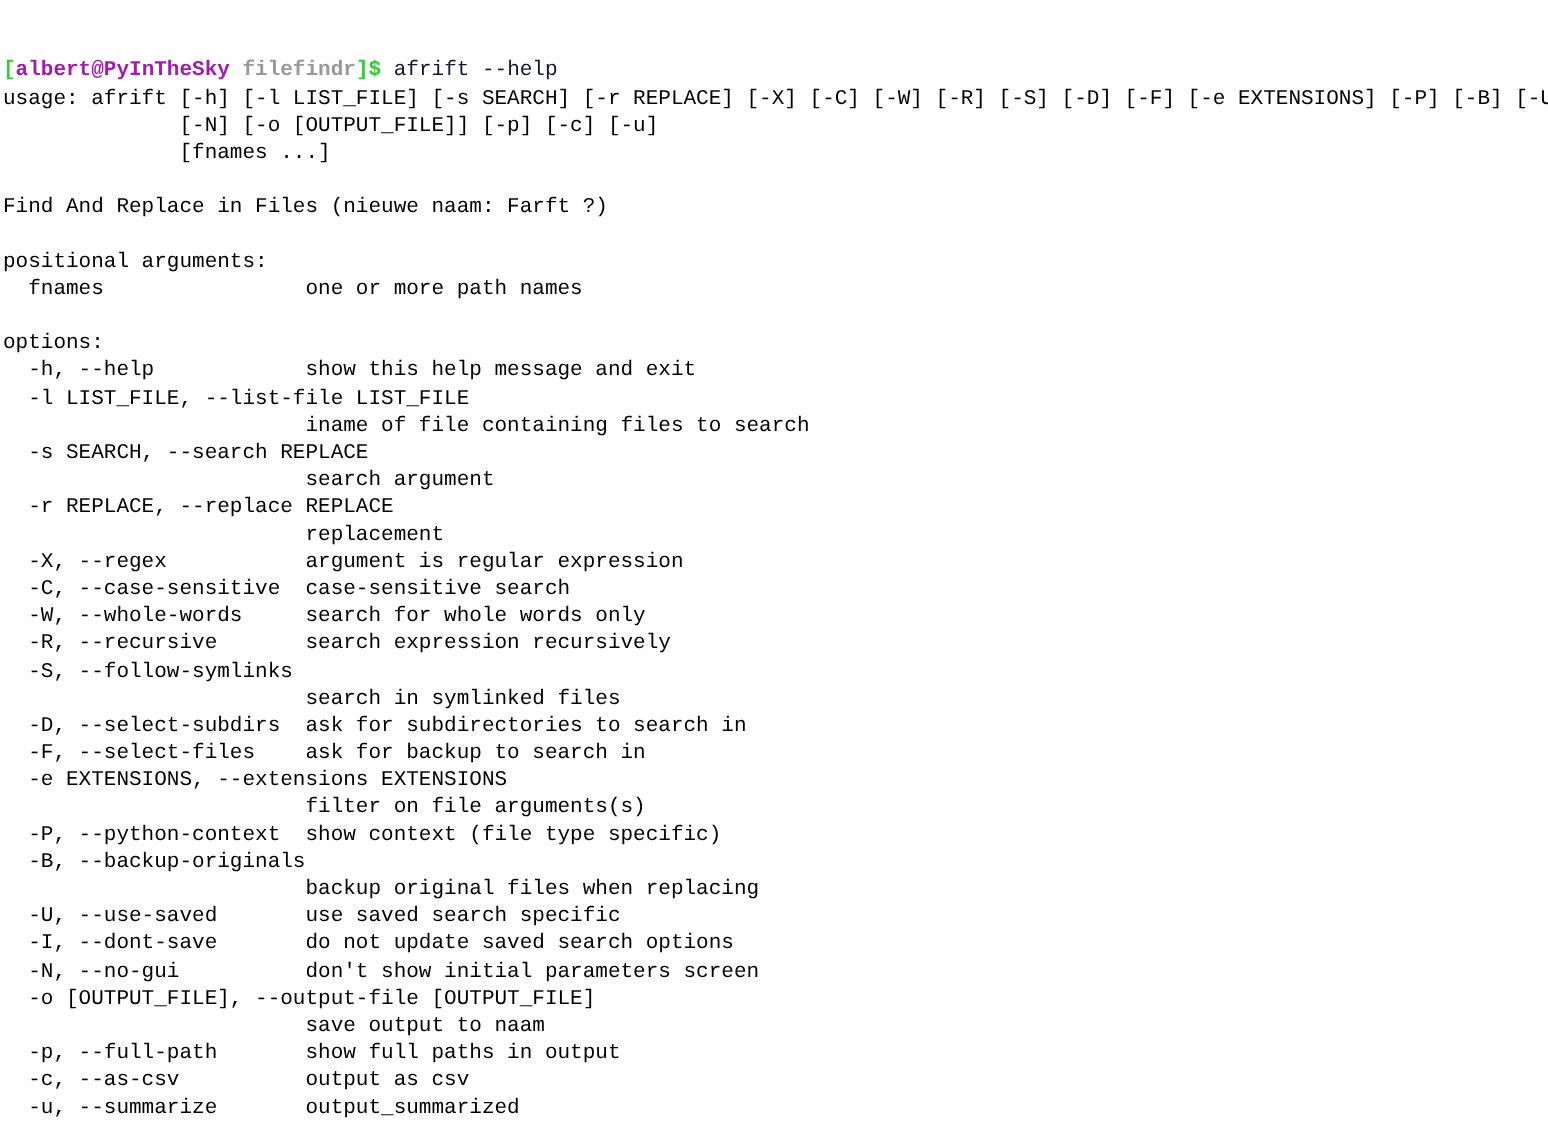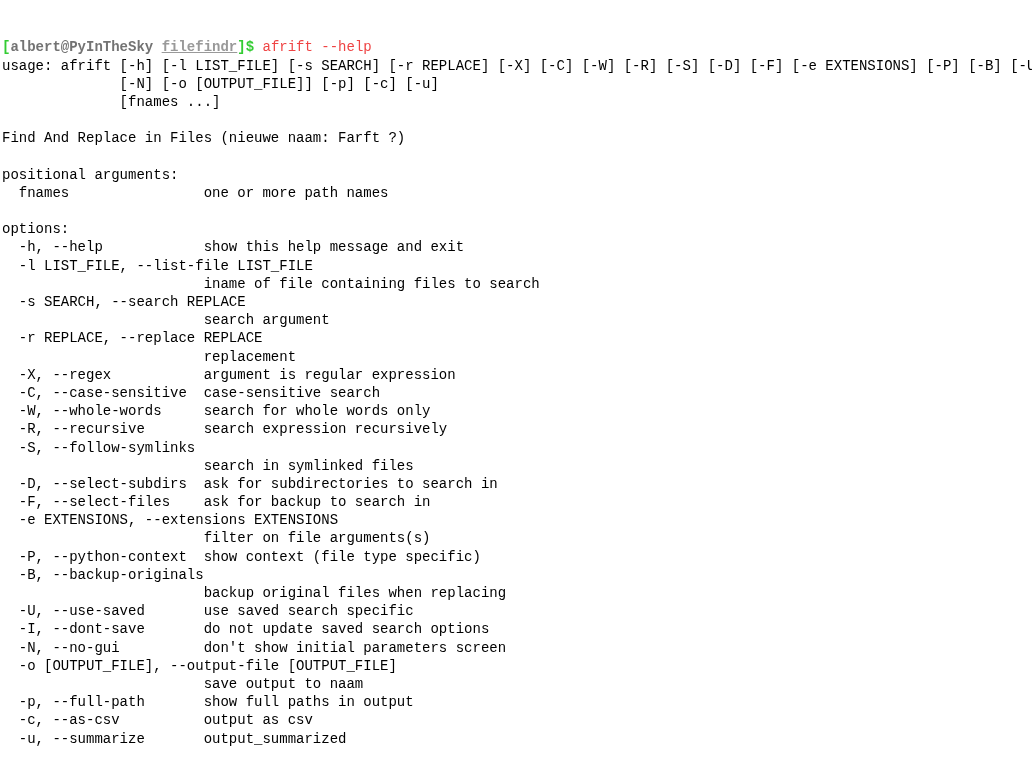--- a/index.html
+++ b/index.html
@@ -6,24 +6,24 @@
       margin: 0;
       padding: 2px;
       background: #ffffff;
       font-family: "Courier New", monospace;
       font-size: 14px;
       line-height: 1.3;
       color: #000000;
       white-space: pre;
     }
     .prompt-bracket { color: #33cc33; font-weight: bold; }
-    .prompt-userhost { color: #737373; font-weight: bold; margin-top: 48px; }
-    .prompt-path { color: #999999; font-weight: bold; text-decoration: underline; }
+    .prompt-userhost { color: #a21caf; font-weight: bold; margin-top: 48px; }
+    .prompt-path { color: #999999; font-weight: bold; }
     .prompt-dollar { color: #33cc33; font-weight: bold; }
-    .cmd { color: #ef4444; }
+    .cmd { color: #0f172a; }
   </style>
 </head>
 <body>
 
 <div><span><span class="prompt-bracket">[</span><span class="prompt-userhost">albert@PyInTheSky</span><span> </span><span class="prompt-path">filefindr</span><span class="prompt-bracket">]</span><span class="prompt-dollar">$</span><span class="cmd"> afrift --help</span></span>
 <span>usage: afrift [-h] [-l LIST_FILE] [-s SEARCH] [-r REPLACE] [-X] [-C] [-W] [-R] [-S] [-D] [-F] [-e EXTENSIONS] [-P] [-B] [-U] [-I]</span>
 <span>              [-N] [-o [OUTPUT_FILE]] [-p] [-c] [-u]</span>
 <span>              [fnames ...]</span>
 
 <span>Find And Replace in Files (nieuwe naam: Farft ?)</span>

